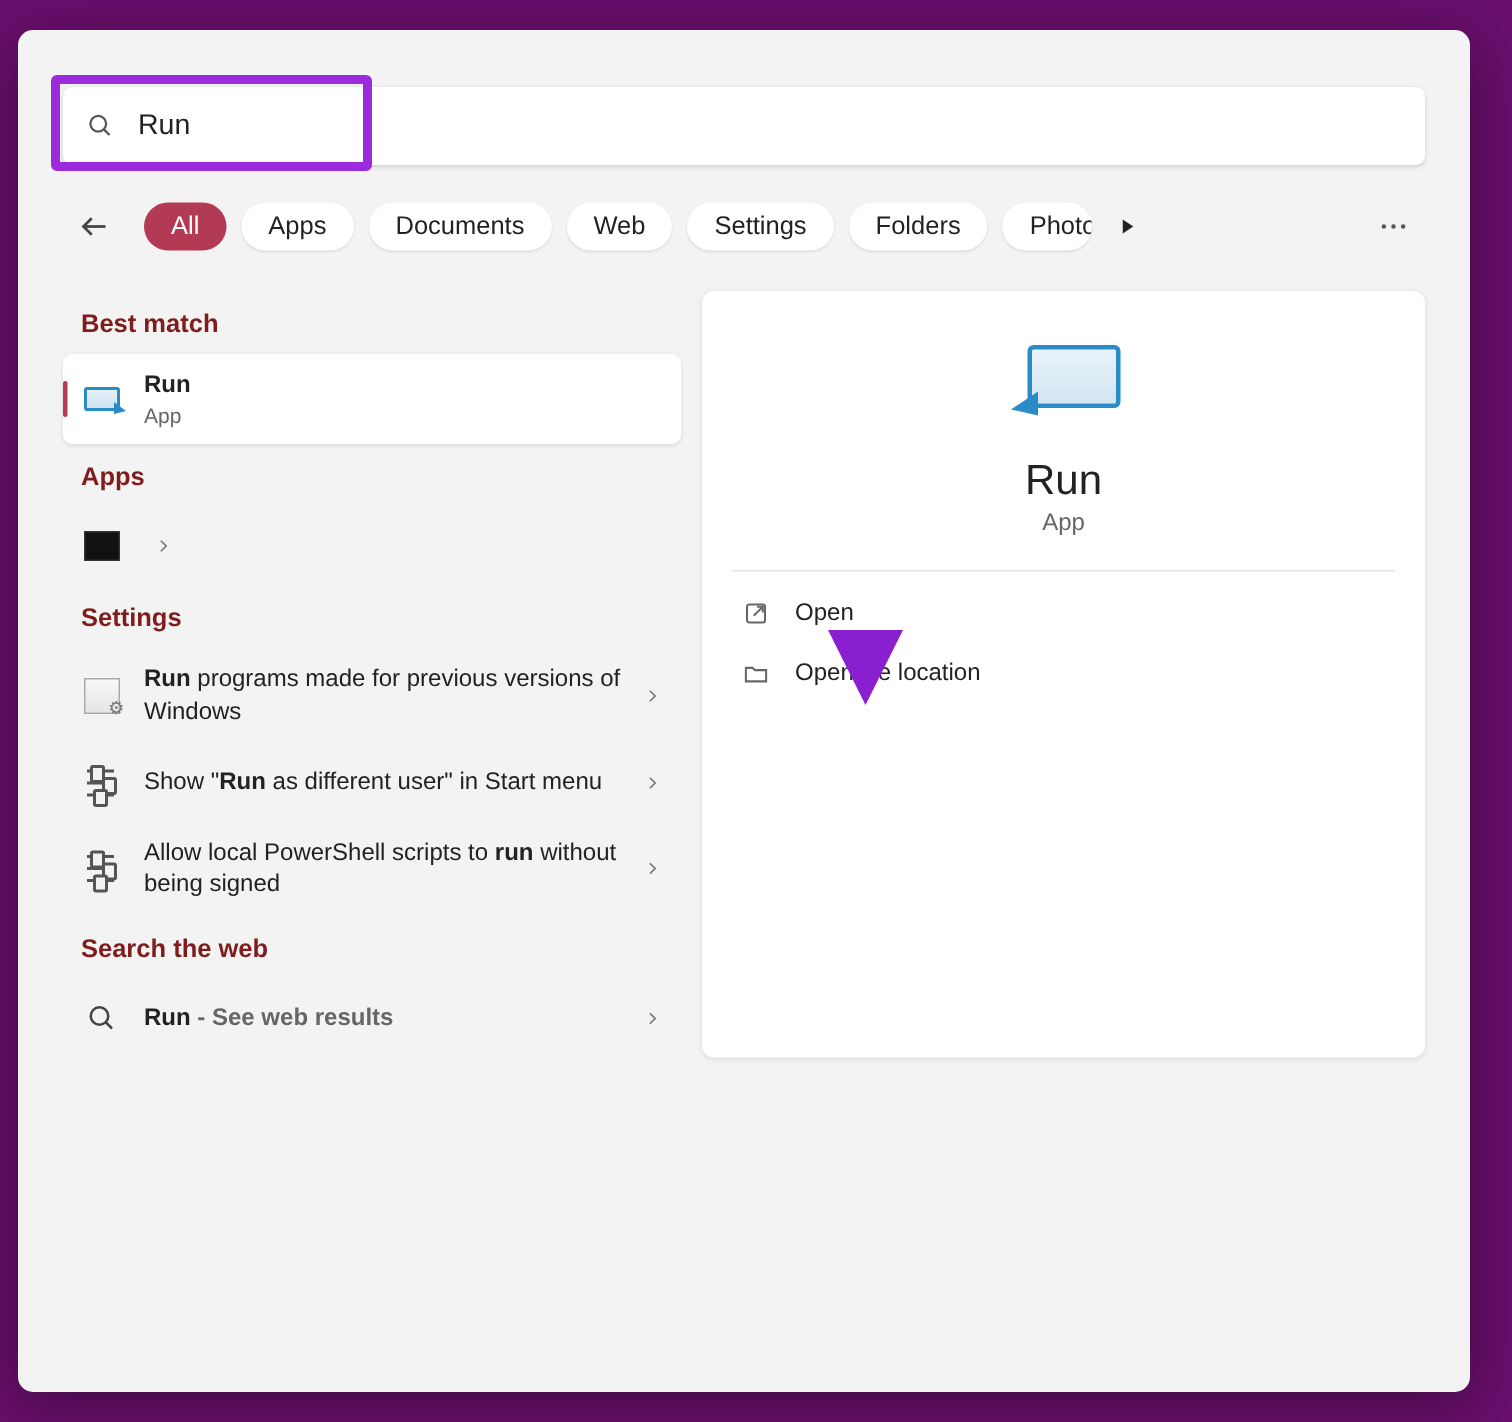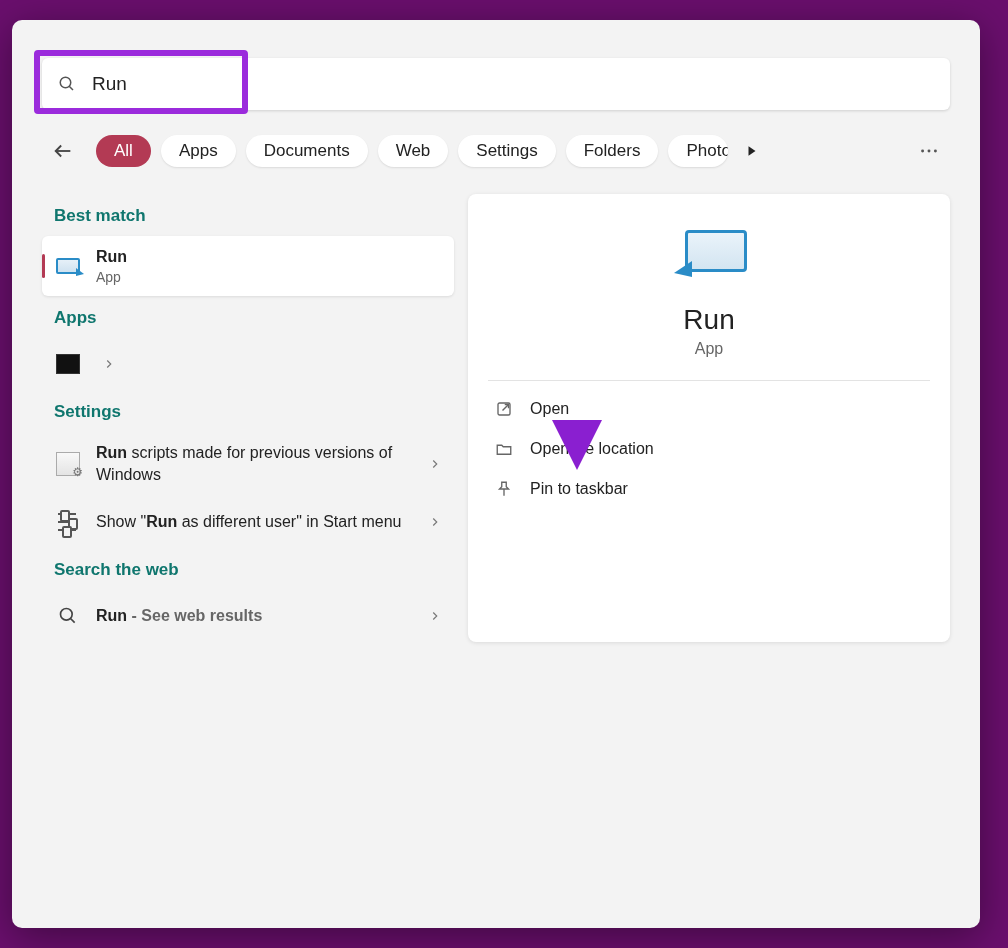--- a/index.html
+++ b/index.html
@@ -98,21 +98,21 @@
     margin-top: 24px;
     gap: 14px;
   }
 
   .left {
     width: 414px;
   }
   .section-header {
     font-size: 17px;
     font-weight: 600;
-    color: #0f766e;
+    color: #7f1d1d;
     margin: 12px 0 10px 12px;
   }
 
   .result {
     display: flex;
     align-items: center;
     padding: 10px 12px 10px 10px;
     border-radius: 6px;
     position: relative;
     cursor: pointer;
@@ -318,21 +318,21 @@
         </span>
       </div>
 
       <div class="section-header">Settings</div>
 
       <div class="result">
         <span class="result-icon">
             <span class="compat-glyph"></span>
           </span>
         <div class="result-body">
-          <span class="bold">Run</span><span> scripts made for previous versions of Windows</span>
+          <span class="bold">Run</span><span> programs made for previous versions of Windows</span>
         </div>
         <span class="chevron">
           <svg width="14" height="14" viewBox="0 0 24 24" fill="none" stroke="currentColor" stroke-width="2">
               <polyline points="9 6 15 12 9 18"></polyline>
             </svg>
         </span>
       </div>
 
       <div class="result">
         <span class="result-icon">
@@ -345,20 +345,37 @@
         <div class="result-body">
           <span>Show "</span><span class="bold">Run</span><span> as different user" in Start menu</span>
         </div>
         <span class="chevron">
           <svg width="14" height="14" viewBox="0 0 24 24" fill="none" stroke="currentColor" stroke-width="2">
               <polyline points="9 6 15 12 9 18"></polyline>
             </svg>
         </span>
       </div>
 
+      <div class="result">
+        <span class="result-icon">
+            <span class="settings-glyph">
+              <div></div>
+              <div></div>
+              <div></div>
+            </span>
+          </span>
+        <div class="result-body">
+          <span>Allow local PowerShell scripts to </span><span class="bold">run</span><span> without being signed</span>
+        </div>
+        <span class="chevron">
+          <svg width="14" height="14" viewBox="0 0 24 24" fill="none" stroke="currentColor" stroke-width="2">
+              <polyline points="9 6 15 12 9 18"></polyline>
+            </svg>
+        </span>
+      </div>
 
       <div class="section-header">Search the web</div>
       <div class="result">
         <span class="result-icon">
           <svg width="20" height="20" viewBox="0 0 24 24" fill="none" stroke="#444" stroke-width="2">
             <circle cx="10" cy="10" r="7"></circle>
               <line x1="20" y1="20" x2="15" y2="15"></line>
           </svg>
         </span>
         <div class="result-body">
@@ -395,29 +412,20 @@
       <div class="action">
         <span class="action-icon">
           <svg width="18" height="18" viewBox="0 0 24 24" fill="none" stroke="currentColor" stroke-width="1.8">
             <path d="M3 7 h6 l2 2 h10 v10 H3 z"></path>
           </svg>
         </span>
         <span>Open file location</span>
       </div>
 
 
-      <div class="action">
-        <span class="action-icon">
-          <svg width="18" height="18" viewBox="0 0 24 24" fill="none" stroke="currentColor" stroke-width="1.8">
-            <path d="M9 3 h6 v6 l3 3 H6 l3 -3 z"></path>
-              <line x1="12" y1="12" x2="12" y2="21"></line>
-          </svg>
-        </span>
-        <span>Pin to taskbar</span>
-      </div>
     </div>
 
   </div>
 
   <svg class="arrow-annotation" width="70" height="200">
     <defs>
       <linearGradient id="ag" x1="0" y1="0" x2="0" y2="1">
         <stop offset="0%" stop-color="#9b2bdc"></stop>
           <stop offset="100%" stop-color="#8a1fd0"></stop>
       </linearGradient>

